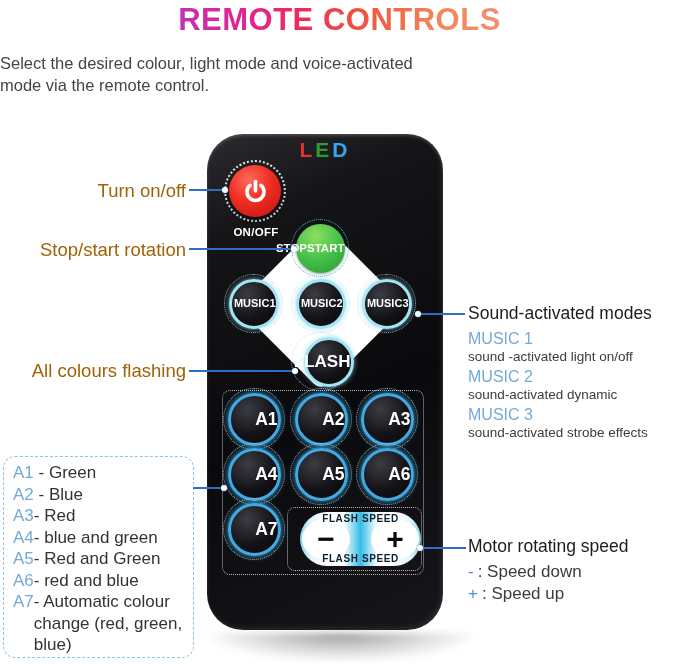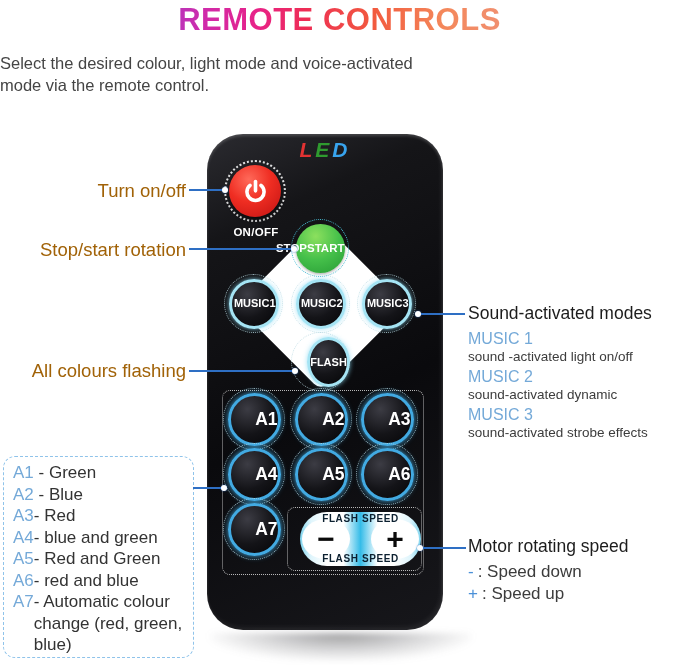--- a/index.html
+++ b/index.html
@@ -24,21 +24,21 @@
     background:linear-gradient(155deg,#2b2b30 0%,#151518 18%,#0a0a0d 55%,#17171b 100%);
     box-shadow:inset 0 2px 3px rgba(255,255,255,.18), inset -2px -3px 5px rgba(255,255,255,.07);
   }
   .reflection {
     position:absolute; left:210px; top:633px; width:262px; height:28px;
     background:radial-gradient(ellipse at 50% 0%, rgba(40,40,45,.45) 0%, rgba(90,90,95,.22) 45%, rgba(255,255,255,0) 75%);
     filter:blur(3px);
   }
 
   .led { position:absolute; left:0; top:4px; width:100%; text-align:center;
-    font-size:21px; font-weight:bold; font-style:italic; letter-spacing:3px; }
+    font-size:21px; font-weight:bold; letter-spacing:3px; }
   .led .l { color:#e23232; } .led .e { color:#2f9a2f; } .led .d { color:#38a4ee; }
 
   
   .pwr-wrap { position:absolute; left:17px; top:26px; width:62px; height:62px;
     border-radius:50%; border:2px dotted rgba(255,255,255,.85);
     display:flex; align-items:center; justify-content:center; }
   .pwr {
     width:52px; height:52px; border-radius:50%; cursor:pointer;
     background:radial-gradient(circle at 38% 28%, #ff6a5a 0%, #ef2d22 45%, #c01212 100%);
     box-shadow:0 2px 4px rgba(0,0,0,.6);
@@ -65,21 +65,21 @@
     background:radial-gradient(circle at 40% 25%, #8ce05e 0%, #45c04a 50%, #259a34 100%);
     box-shadow:0 1px 3px rgba(0,0,0,.35);
   }
 
   .music-wrap { top:140px; width:59px; height:59px; }
   .music { width:50px; height:50px; font-size:11px; line-height:11.5px;
     border:3px solid #a5e4f4; box-shadow:0 0 5px rgba(140,220,245,.8); }
   .mw1 { left:17px; } .mw2 { left:84px; } .mw3 { left:150px; }
 
   .flash-wrap { left:84px; top:198px; width:59px; height:59px; }
-  .flash { width:50px; height:50px; font-size:11px;
+  .flash { width:50px; height:50px; font-size:17px;
     border:3px solid #a5e4f4; box-shadow:0 0 5px rgba(140,220,245,.8);margin-left:16px; }
 
   .agroup { position:absolute; left:15px; top:256px; width:202px; height:185px;
     border:1.5px dotted rgba(255,255,255,.7); border-radius:8px; }
   .abtn-wrap { width:62px; height:62px; }
   .abtn { width:53px; height:53px; font-size:17.5px;
     border:3px solid #42aae2; box-shadow:0 0 6px rgba(70,180,235,.9); }
   .ar1 { top:254px; } .ar2 { top:309px; } .ar3 { top:364px; }
   .ac1 { left:16px; } .ac2 { left:83px; } .ac3 { left:149px; }
 

